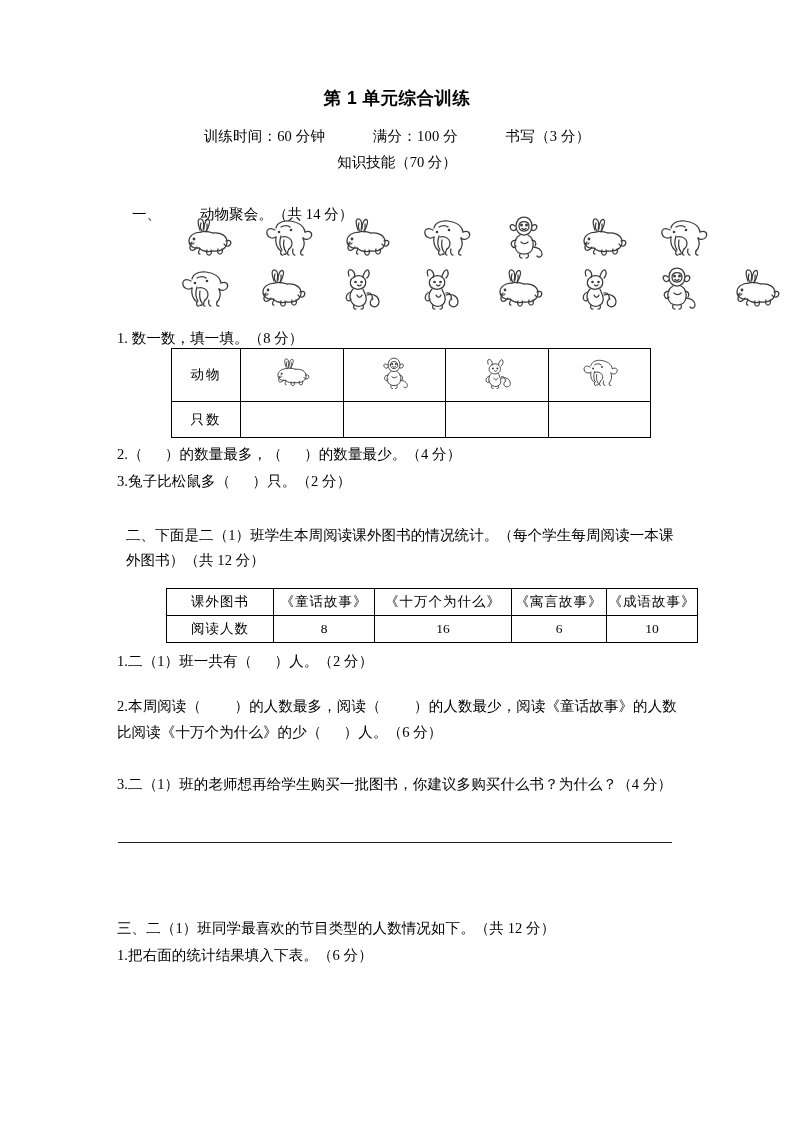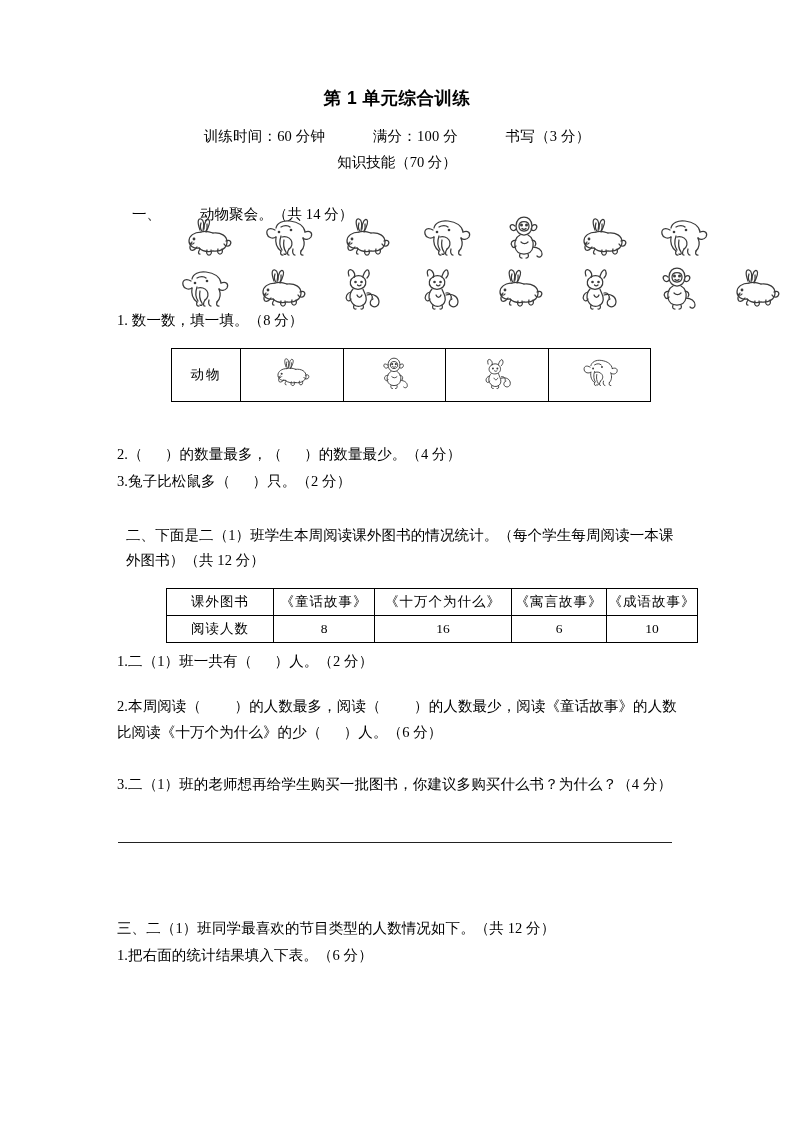--- a/index.html
+++ b/index.html
@@ -73,21 +73,21 @@
   .animal-cell {
     width: 79px;
     height: 48px;
     display: flex;
     align-items: flex-end;
     justify-content: center;
   }
   .animal-cell svg { display: block; }
 
   
-  .q1-label { left: 117px; top: 309px; text-align: center; }
+  .q1-label { left: 117px; top: 327px; text-align: center; }
 
   
   #table-animals {
     position: absolute;
     left: 171px;
     top: 348px;
     width: 480px;
     border-collapse: collapse;
     border: 1.6px solid #000;
     table-layout: fixed;
@@ -565,20 +565,27 @@
       <path d="M30 33 C28 36 28 39 30 39"></path>
       <path d="M22 35 C21 38 22 39 24 39"></path>
       <path d="M34 33 C33 36 34 39 36 39"></path>
       <path d="M42 35 C41 38 42 39 44 39"></path>
       <path d="M25 24 C24 29 25 33 27 36 C28 38 26 39 25 38"></path>
       <circle cx="20" cy="16" r="1.3" style="fill:#3a3a3a;stroke:none"></circle>
       <circle cx="32" cy="14" r="1.3" style="fill:#3a3a3a;stroke:none"></circle>
       <path d="M22 11 C25 9 29 9 31 11"></path>
     </g>
   </svg></td>
+    </tr>
+    <tr>
+      <td class="hdr-cell">只数</td>
+      <td></td>
+      <td></td>
+      <td></td>
+      <td></td>
     </tr>
   </tbody>
     </table>
 
   <div class="txt q2-line">2.（      ）的数量最多，（      ）的数量最少。（4 分）</div>
   <div class="txt q3-line">3.兔子比松鼠多（      ）只。（2 分）</div>
 
   <div class="txt sec2-head">二、下面是二（1）班学生本周阅读课外图书的情况统计。（每个学生每周阅读一本课外图书）（共 12 分）</div>
 
   <table id="table-books">

